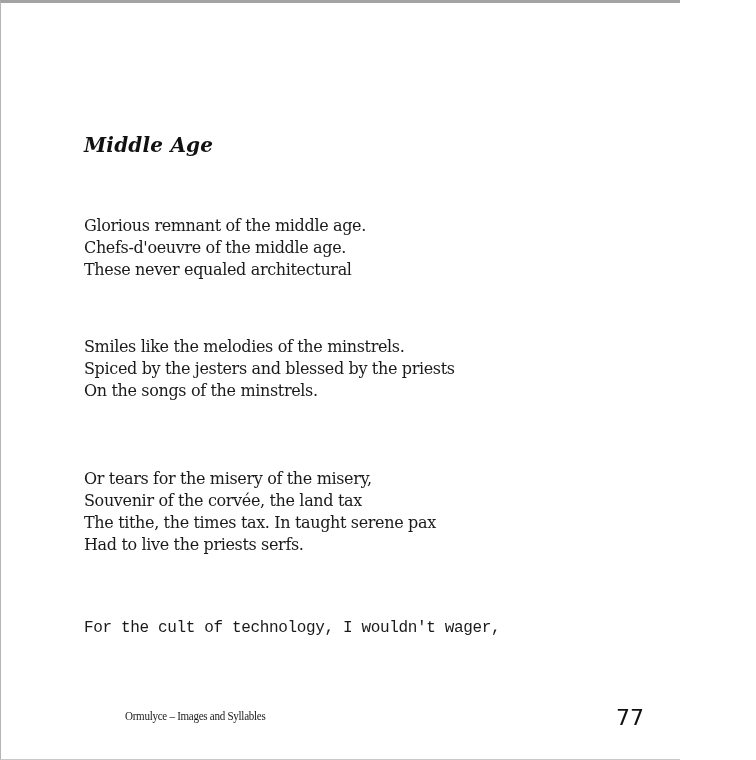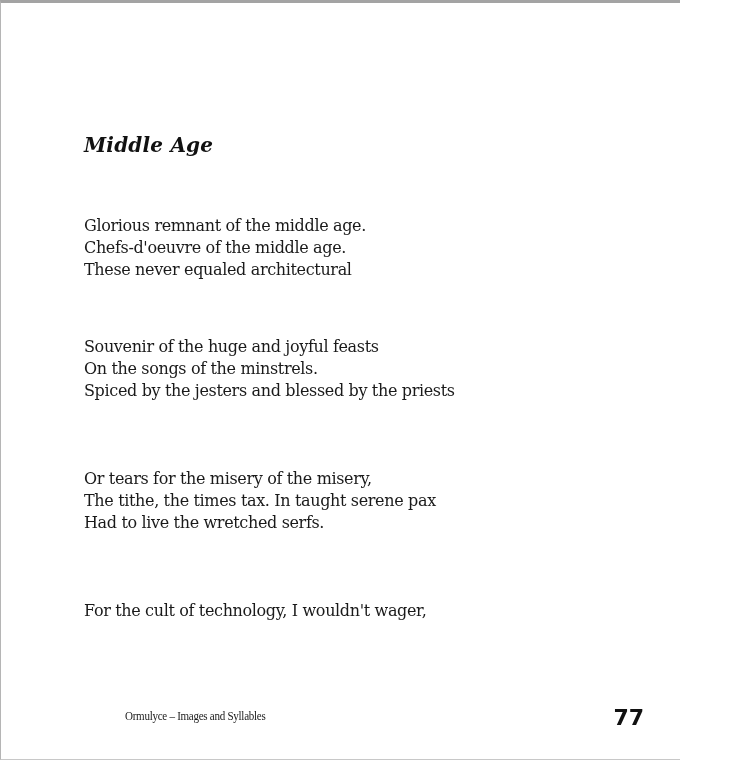--- a/index.html
+++ b/index.html
@@ -47,65 +47,65 @@
       color: #1a1a1a;
       letter-spacing: -0.35px;
       white-space: nowrap;
     }
     .stanza .line {
       display: block;
     }
     .stanza-1 { top: 187px; margin-top: 25px; }
     .stanza-2 { top: 333px; }
     .stanza-3 { top: 465px; }
-    .stanza-4 { top: 597px; }
+    .stanza-4 { top: 614px; font-family: Liberation Mono, monospace; }
     .footer-text {
       position: absolute;
       left: 124px;
       top: 706px;
       font-family: "Liberation Serif", "DejaVu Serif", serif;
       font-size: 12px;
       color: #1a1a1a;
       letter-spacing: -0.3px;
       transform: scaleX(0.92);
       transform-origin: left center;
     }
     .page-number {
       position: absolute;
       right: 36px;
       top: 702px;
       font-family: "DejaVu Sans", "Liberation Sans", sans-serif;
       font-size: 22px;
       color: #111111;
-      font-weight: bold;
     }
   </style>
 </head>
 <body>
 
 <div class="page">
 
   <h1 class="title">Middle Age</h1>
 
   <p class="stanza stanza-1">
     <span class="line">Glorious remnant of the middle age.</span>
     <span class="line">Chefs-d'oeuvre of the middle age.</span>
     <span class="line">These never equaled architectural</span>
   </p>
 
   <p class="stanza stanza-2">
-    <span class="line">Souvenir of the huge and joyful feasts</span>
+    <span class="line">Smiles like the melodies of the minstrels.</span>
+    <span class="line">Spiced by the jesters and blessed by the priests</span>
     <span class="line">On the songs of the minstrels.</span>
-    <span class="line">Spiced by the jesters and blessed by the priests</span>
   </p>
 
   <p class="stanza stanza-3">
     <span class="line">Or tears for the misery of the misery,</span>
+    <span class="line">Souvenir of the corvée, the land tax</span>
     <span class="line">The tithe, the times tax. In taught serene pax</span>
-    <span class="line">Had to live the wretched serfs.</span>
+    <span class="line">Had to live the priests serfs.</span>
   </p>
 
   <p class="stanza stanza-4">
     <span class="line">For the cult of technology, I wouldn't wager,</span>
   </p>
 
   <div class="footer-text">Ormulyce – Images and Syllables</div>
   <div class="page-number">77</div>
 
 </div>

